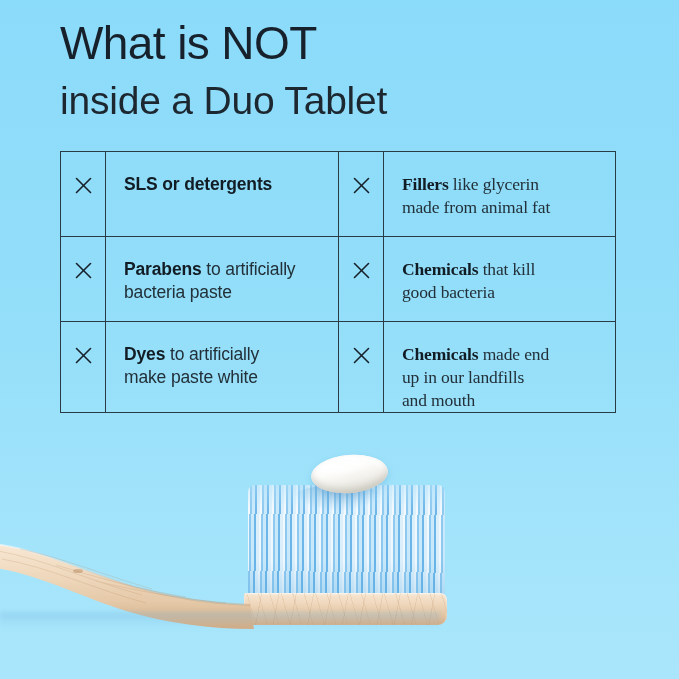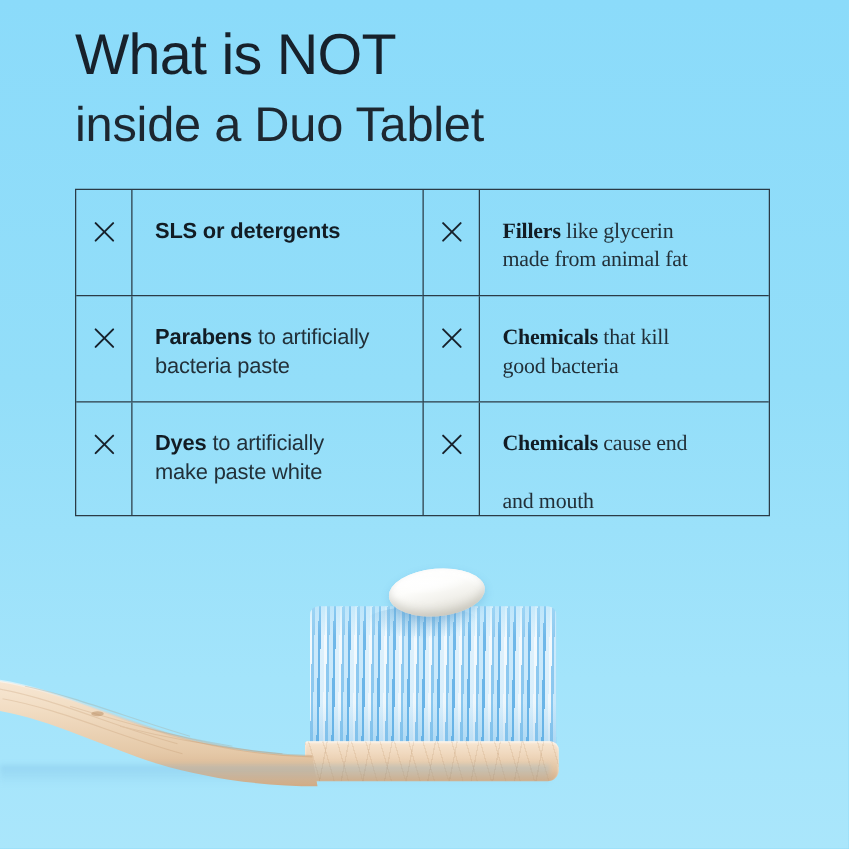--- a/index.html
+++ b/index.html
@@ -320,22 +320,22 @@
     <div class="cell r3 colR">
       <div class="x-col">
         <span class="x-mark">
           <svg width="19" height="19" viewBox="0 0 19 19" aria-hidden="true">
             <line x1="2.5" y1="2.5" x2="16.5" y2="16.5" stroke="#17212b" stroke-width="1.6" stroke-linecap="round"></line>
             <line x1="16.5" y1="2.5" x2="2.5" y2="16.5" stroke="#17212b" stroke-width="1.6" stroke-linecap="round"></line>
           </svg>
         </span>
       </div>
       <div class="text-col">
-        <b>Chemicals</b><span> cause end</span><br>
-        <br>
+        <b>Chemicals</b><span> made end</span><br>
+        <span>up in our landfills</span><br>
         <span>and mouth</span>
       </div>
     </div>
 
   </div>
 
   <div class="photo">
 
     <div class="bristles"></div>
     <div class="bristle-shadow"></div>

